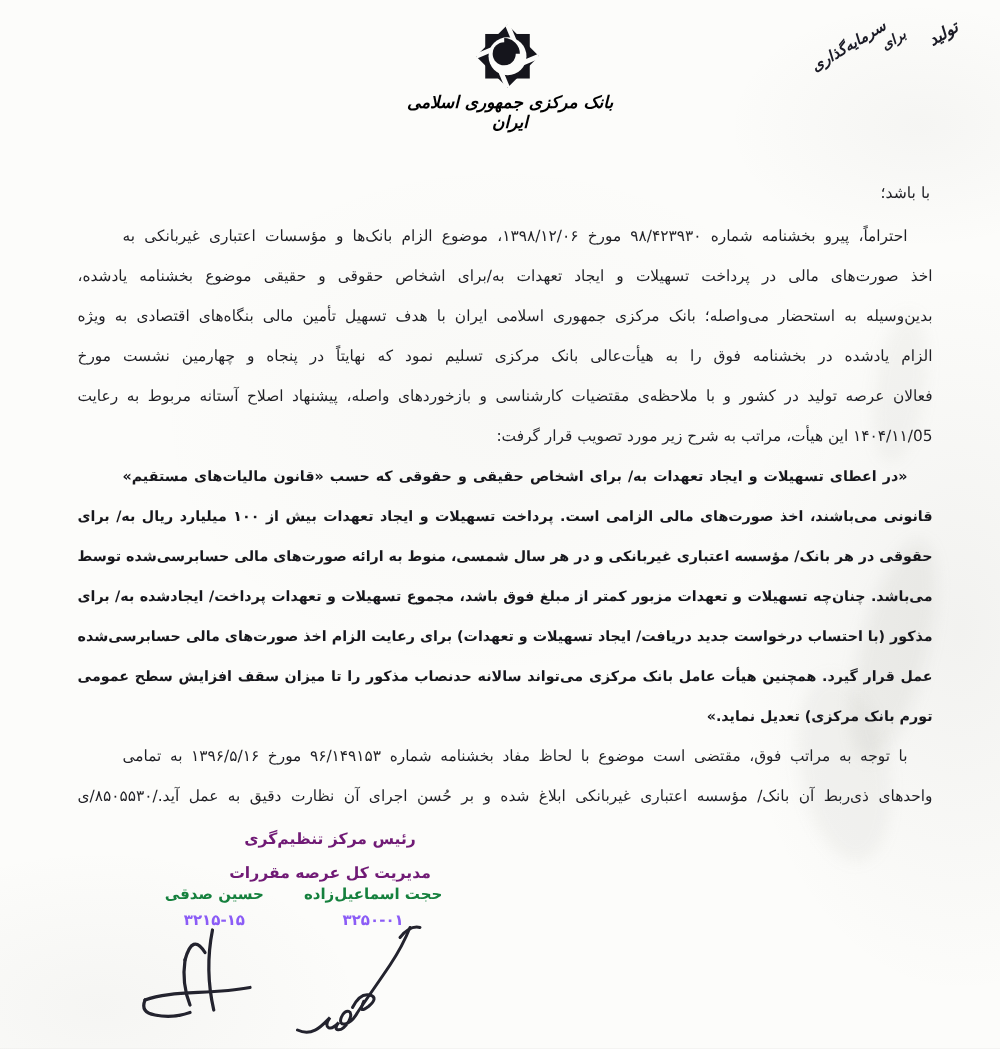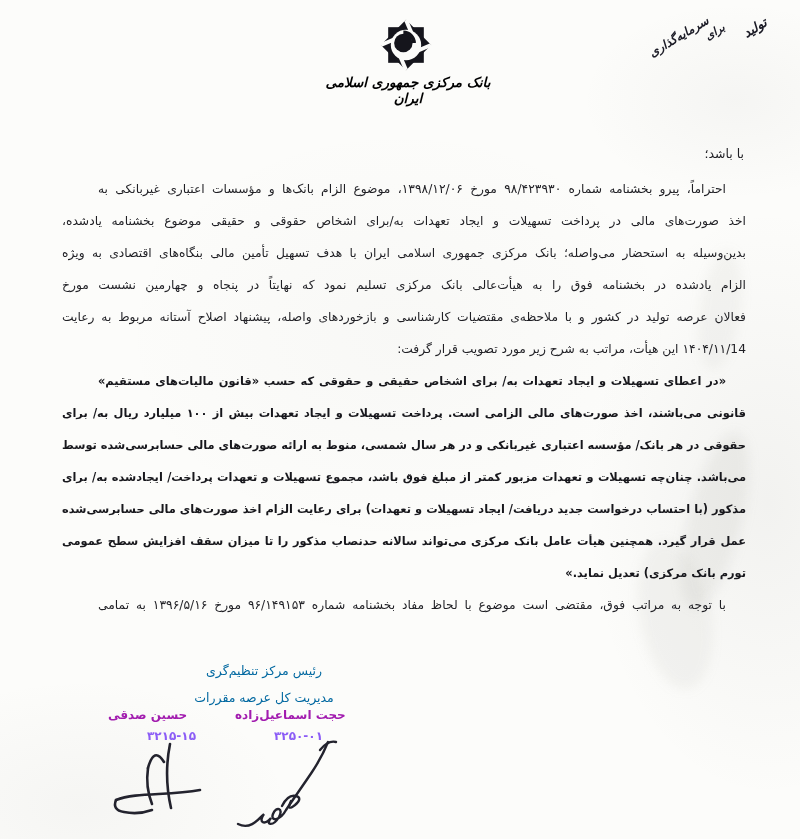--- a/index.html
+++ b/index.html
@@ -44,23 +44,23 @@
     height:32px;line-height:32px;font-size:12.3px;
     text-align:justify;text-align-last:justify;text-justify:inter-word;
     white-space:normal;overflow:hidden;
   }
   .line.bold{font-weight:bold;font-size:11.4px;color:#17171c;}
   .line.indent{padding-right:20px;margin-left:36px;}
   .line.last{text-align-last:right;}
 
   
   .sig-titles{position:absolute;left:152px;top:657px;width:224px;text-align:center;
-    font-weight:normal;font-size:12.5px;line-height:27px;color:#0369a1;}
+    font-weight:bold;font-size:12.5px;line-height:27px;color:#701a75;}
   .sig-row{position:absolute;left:108px;top:708px;width:254px;display:flex;}
-  .sig-row .cell{flex:1;text-align:left;font-weight:bold;font-size:12px;color:#a21caf;}
+  .sig-row .cell{flex:1;text-align:center;font-weight:bold;font-size:12px;color:#15803d;}
   .sig-codes{position:absolute;left:108px;top:729px;width:254px;display:flex;}
   .sig-codes .cell{flex:1;text-align:center;font-weight:bold;font-size:12px;color:#8b5cf6;}
   .sig-svg{position:absolute;pointer-events:none;}
   .sig-svg.esmailzadeh{left:224px;top:728px;width:120px;height:106px;}
   .sig-svg.sedghi{left:108px;top:738px;width:100px;height:84px;}
 </style>
 </head>
 <body>
 
 <div class="page">
@@ -95,31 +95,32 @@
   </div>
 
   <div class="salutation">با باشد؛</div>
 
   <div class="body-lines">
     <div class="line indent">احتراماً، پیرو بخشنامه شماره ۹۸/۴۲۳۹۳۰ مورخ ۱۳۹۸/۱۲/۰۶، موضوع الزام بانک‌ها و مؤسسات اعتباری غیربانکی به</div>
     <div class="line">اخذ صورت‌های مالی در پرداخت تسهیلات و ایجاد تعهدات به/برای اشخاص حقوقی و حقیقی موضوع بخشنامه یادشده،</div>
     <div class="line">بدین‌وسیله به استحضار می‌واصله؛ بانک مرکزی جمهوری اسلامی ایران با هدف تسهیل تأمین مالی بنگاه‌های اقتصادی به ویژه</div>
     <div class="line">الزام یادشده در بخشنامه فوق را به هیأت‌عالی بانک مرکزی تسلیم نمود که نهایتاً در پنجاه و چهارمین نشست مورخ</div>
     <div class="line">فعالان عرصه تولید در کشور و با ملاحظه‌ی مقتضیات کارشناسی و بازخوردهای واصله، پیشنهاد اصلاح آستانه مربوط به رعایت</div>
-    <div class="line last">۱۴۰۴/۱۱/14 این هیأت، مراتب به شرح زیر مورد تصویب قرار گرفت:</div>
+    <div class="line last">۱۴۰۴/۱۱/05 این هیأت، مراتب به شرح زیر مورد تصویب قرار گرفت:</div>
 
     <div class="line bold indent">«در اعطای تسهیلات و ایجاد تعهدات به/ برای اشخاص حقیقی و حقوقی که حسب «قانون مالیات‌های مستقیم» مکلف به نگهداری دفاتر</div>
     <div class="line bold">قانونی می‌باشند، اخذ صورت‌های مالی الزامی است. پرداخت تسهیلات و ایجاد تعهدات بیش از ۱۰۰ میلیارد ریال به/ برای اشخاص حقیقی و</div>
     <div class="line bold">حقوقی در هر بانک/ مؤسسه اعتباری غیربانکی و در هر سال شمسی، منوط به ارائه صورت‌های مالی حسابرسی‌شده توسط حسابرس مستقل</div>
     <div class="line bold">می‌باشد. چنان‌چه تسهیلات و تعهدات مزبور کمتر از مبلغ فوق باشد، مجموع تسهیلات و تعهدات پرداخت/ ایجادشده به/ برای اشخاص</div>
     <div class="line bold">مذکور (با احتساب درخواست جدید دریافت/ ایجاد تسهیلات و تعهدات) برای رعایت الزام اخذ صورت‌های مالی حسابرسی‌شده باید ملاک</div>
     <div class="line bold">عمل قرار گیرد. همچنین هیأت عامل بانک مرکزی می‌تواند سالانه حدنصاب مذکور را تا میزان سقف افزایش سطح عمومی قیمت‌ها (شاخص</div>
     <div class="line bold last">تورم بانک مرکزی) تعدیل نماید.»</div>
 
     <div class="line indent">با توجه به مراتب فوق، مقتضی است موضوع با لحاظ مفاد بخشنامه شماره ۹۶/۱۴۹۱۵۳ مورخ ۱۳۹۶/۵/۱۶ به تمامی</div>
+    <div class="line">واحدهای ذی‌ربط آن بانک/ مؤسسه اعتباری غیربانکی ابلاغ شده و بر حُسن اجرای آن نظارت دقیق به عمل آید./۸۵۰۵۵۳۰/ی</div>
   </div>
 
   <div class="sig-titles">
     <div>رئیس مرکز تنظیم‌گری</div>
     <div>مدیریت کل عرصه مقررات</div>
   </div>
 
   <div class="sig-row">
     <div class="cell">حجت اسماعیل‌زاده</div>
     <div class="cell">حسین صدقی</div>

